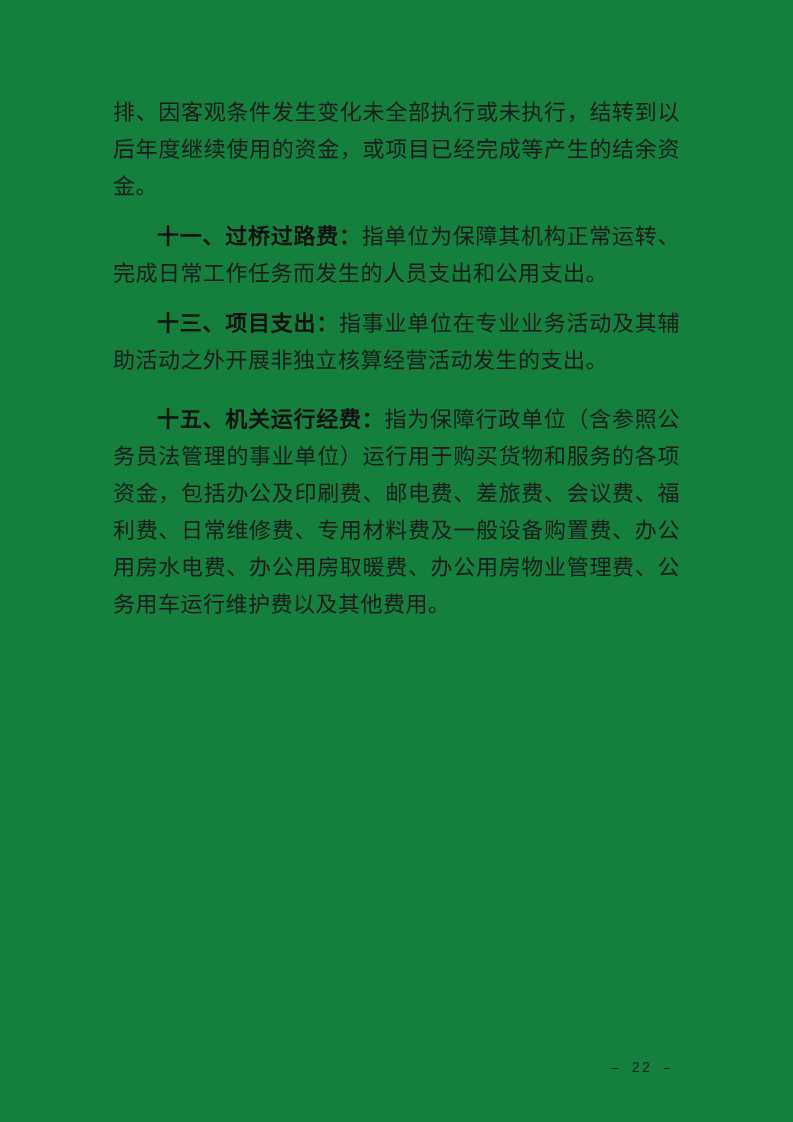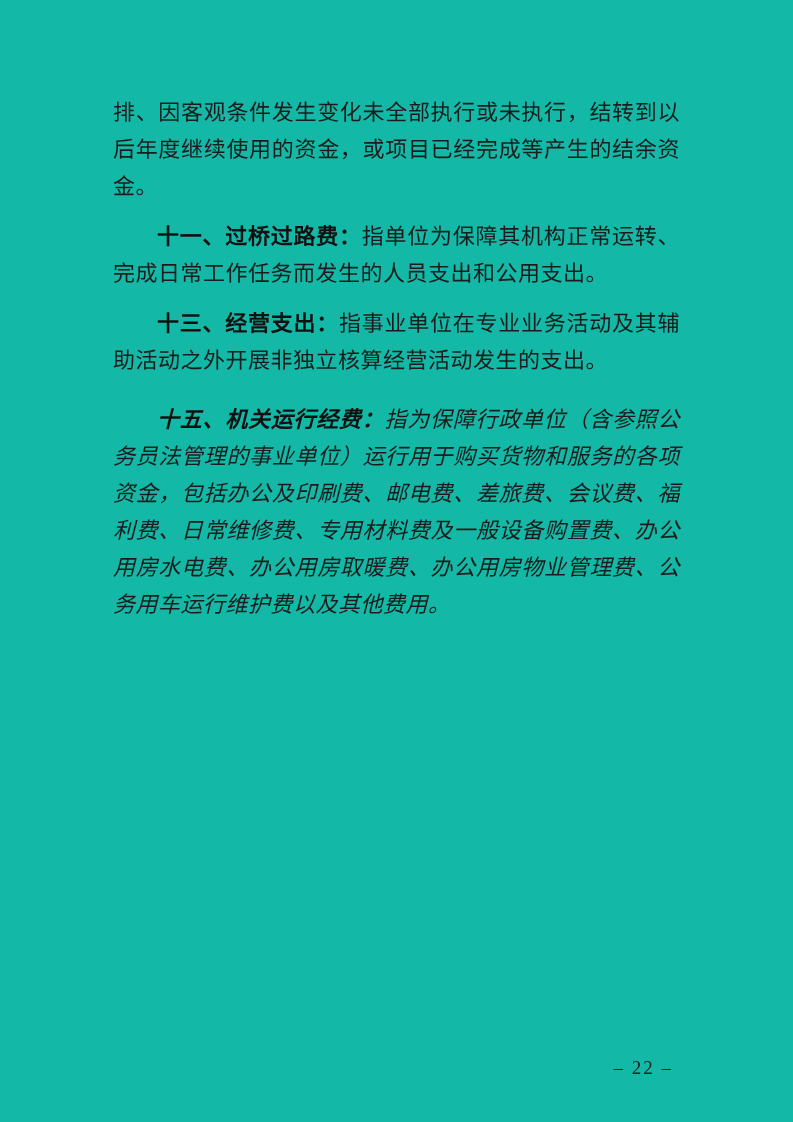--- a/index.html
+++ b/index.html
@@ -4,21 +4,21 @@
 <style>
   html, body {
     margin: 0;
     padding: 0;
     background: #ffffff;
   }
   .page {
     position: relative;
     width: 793px;
     height: 1122px;
-    background: #14b8a6;
+    background: #15803d;
     color: #1c1c1c;
     font-family: "Liberation Serif", "DejaVu Serif", serif;
     overflow: hidden;
   }
   .content {
     position: absolute;
     left: 113px;
     top: 94px;
     width: 567px;
     font-size: 22px;
@@ -29,54 +29,53 @@
   }
   .para {
     margin: 0 0 13px 0;
     text-indent: 2em;
   }
   .para.no-indent {
     text-indent: 0;
   }
   .para.gap-top {
     margin-top: 22px;
-    font-style: italic;
   }
   .term {
     font-weight: bold;
     color: #111111;
   }
   .page-number {
     position: absolute;
     top: 1056px;
     right: 120px;
-    font-size: 19px;
+    font-size: 14px;
     line-height: 24px;
     letter-spacing: 2px;
     color: #222222;
-    font-family: Liberation Serif, serif;
+    font-family: Liberation Mono, monospace;
   }
 </style>
 </head>
 <body>
 
 <div class="page">
   <main class="content">
 
     <p class="para no-indent">
       <span>排、因客观条件发生变化未全部执行或未执行，结转到以后年度继续使用的资金，或项目已经完成等产生的结余资金。</span>
     </p>
 
     <p class="para">
       <span class="term">十一、过桥过路费：</span><span>指单位为保障其机构正常运转、完成日常工作任务而发生的人员支出和公用支出。</span>
     </p>
 
 
     <p class="para">
-      <span class="term">十三、经营支出：</span><span>指事业单位在专业业务活动及其辅助活动之外开展非独立核算经营活动发生的支出。</span>
+      <span class="term">十三、项目支出：</span><span>指事业单位在专业业务活动及其辅助活动之外开展非独立核算经营活动发生的支出。</span>
     </p>
 
 
     <p class="para gap-top">
       <span class="term">十五、机关运行经费：</span><span>指为保障行政单位（含参照公务员法管理的事业单位）运行用于购买货物和服务的各项资金，包括办公及印刷费、邮电费、差旅费、会议费、福利费、日常维修费、专用材料费及一般设备购置费、办公用房水电费、办公用房取暖费、办公用房物业管理费、公务用车运行维护费以及其他费用。</span>
     </p>
 
   </main>
 
   <div class="page-number">– 22 –</div>

